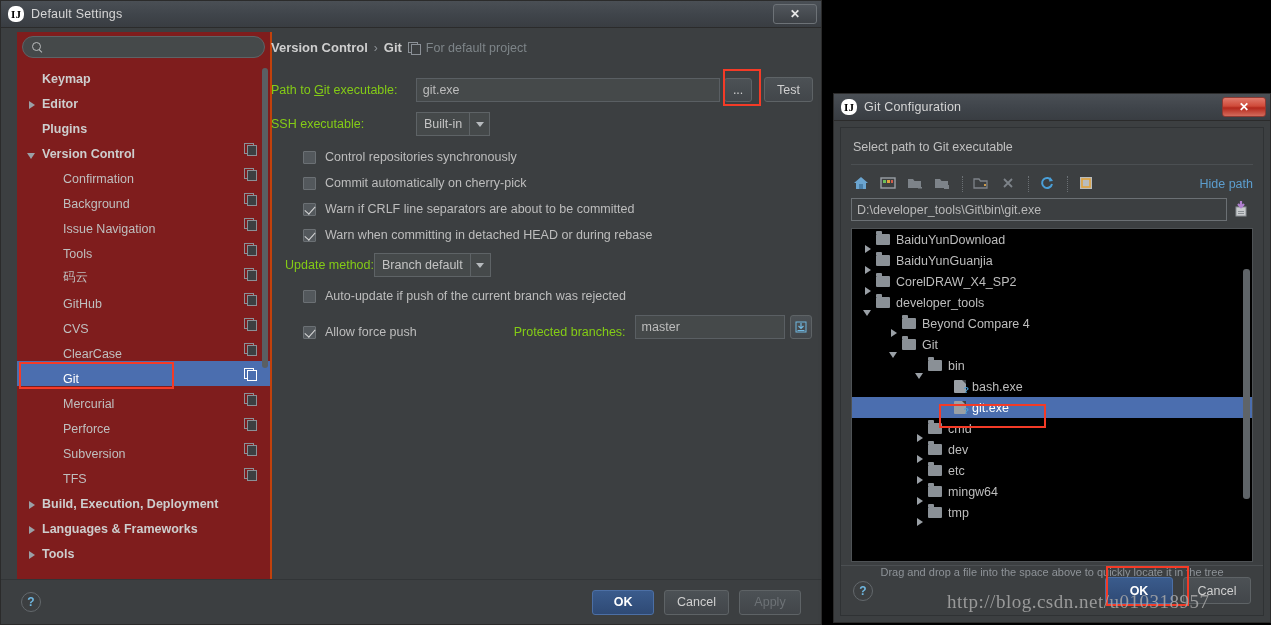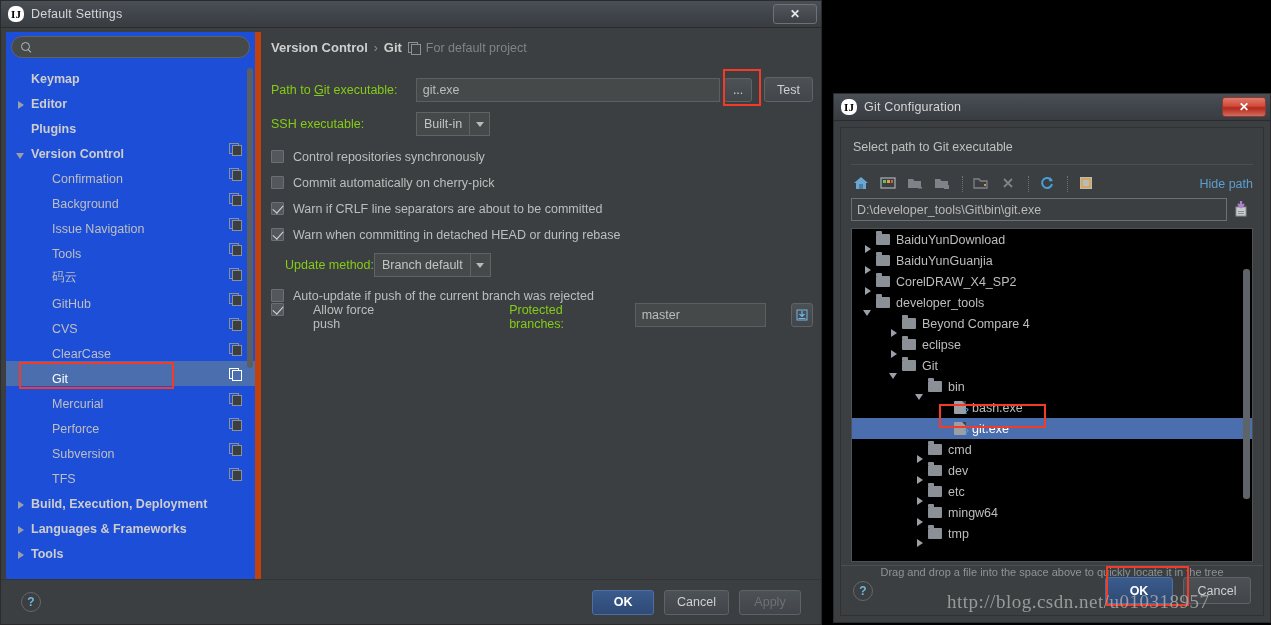--- a/index.html
+++ b/index.html
@@ -50,22 +50,22 @@
     border: 1px solid #8d3a33;
     background: linear-gradient(to bottom, #e07a6c 0%, #cf4a39 45%, #b3281c 55%, #d36b5c 100%);
     color: #ffffff;
   }
 
   
   #settings { left: 0; top: 0; width: 822px; height: 625px; }
   #settings .body { position: absolute; left: 0; top: 27px; right: 0; bottom: 0; background: #3c3f41; }
 
   .sidebar {
-    position: absolute; left: 5px; top: 4px; width: 255px; bottom: 45px;
-    background: #1d4ed8; border-right: 6px solid #c2410c;
+    position: absolute; left: 16px; top: 4px; width: 255px; bottom: 45px;
+    background: #7f1d1d; border-right: 2px solid #c2410c;
     overflow: hidden;
   }
   .searchbox {
     margin: 4px 5px 6px 5px; height: 22px;
     border: 1px solid #5e6366; border-radius: 11px;
     background: #45494a; display: flex; align-items: center; padding: 0 9px;
   }
   .mag { width: 11px; height: 11px; position: relative; flex: 0 0 auto; }
   .mag::before {
     content: ""; position: absolute; left: 0; top: 0;
@@ -169,21 +169,21 @@
     color: #c4c4c4; font-size: 12.5px; }
   .combo .carrow {
     width: 20px; border-left: 1px solid #5e6366;
     display: flex; align-items: center; justify-content: center;
   }
   .carrow::before {
     content: ""; border-top: 5px solid #b6babd;
     border-left: 4px solid transparent; border-right: 4px solid transparent;
   }
 
-  .cbrow { display:flex; align-items:flex-start; margin-left:4px; }
+  .cbrow { display:flex; align-items:flex-end; margin-left:4px;padding-left:32px; }
   .cbox {
     width: 13px; height: 13px; border: 1px solid #6b7074;
     background: #53585c; margin-right: 9px; flex:0 0 auto;
     position: relative; border-radius: 1px;
   }
   .cbox.checked::after {
     content: ""; position: absolute; left: 3px; top: 0px;
     width: 5px; height: 9px; border: solid #d8d8d8;
     border-width: 0 1.8px 1.8px 0; transform: rotate(42deg);
   }
@@ -522,21 +522,21 @@
             <div class="cval">Branch default</div>
             <div class="carrow"></div>
           </div>
         </div>
 
         <div class="cbrow" style="margin-top:12px;">
           <span class="cbox" id="cb-autoupdate"></span>
           <span class="cbtext">Auto-update if push of the current branch was rejected</span>
         </div>
 
-        <div class="cbrow" style="gap:20px;">
+        <div class="cbrow" style="margin-top:12px;">
           <span class="cbox checked"></span>
           <span class="cbtext">Allow force push</span>
           <span class="lbl" style="margin-left:97px;">Protected branches:</span>
           <span class="textfield" style="width:150px;margin-left:9px;">master</span>
           <span class="btn sm" style="margin-left:5px;width:22px;min-width:22px;padding:0;">
             <svg width="14" height="14" viewBox="0 0 14 14">
               <rect x="2" y="2" width="10" height="10" fill="none" stroke="#6fb7e0" stroke-width="1"></rect>
               <path d="M7 3 L7 8 M4.5 6 L7 8.5 L9.5 6" stroke="#6fb7e0" stroke-width="1.2" fill="none"></path>
               <rect x="3.5" y="10" width="7" height="1" fill="#6fb7e0"></rect>
             </svg>
@@ -664,26 +664,20 @@
               <span>developer_tools</span>
             </div>
             <div class="frow">
               <span style="display: inline-block; width: 36px;"></span>
               <span class="fa right"></span>
               <span class="folder"></span>
               <span>Beyond Compare 4</span>
             </div>
             <div class="frow">
               <span style="display: inline-block; width: 36px;"></span>
-              <span class="fa right"></span>
-              <span class="folder"></span>
-              <span>eclipse</span>
-            </div>
-            <div class="frow">
-              <span style="display: inline-block; width: 36px;"></span>
               <span class="fa down"></span>
               <span class="folder"></span>
               <span>Git</span>
             </div>
             <div class="frow">
               <span style="display: inline-block; width: 62px;"></span>
               <span class="fa down"></span>
               <span class="folder"></span>
               <span>bin</span>
             </div>

